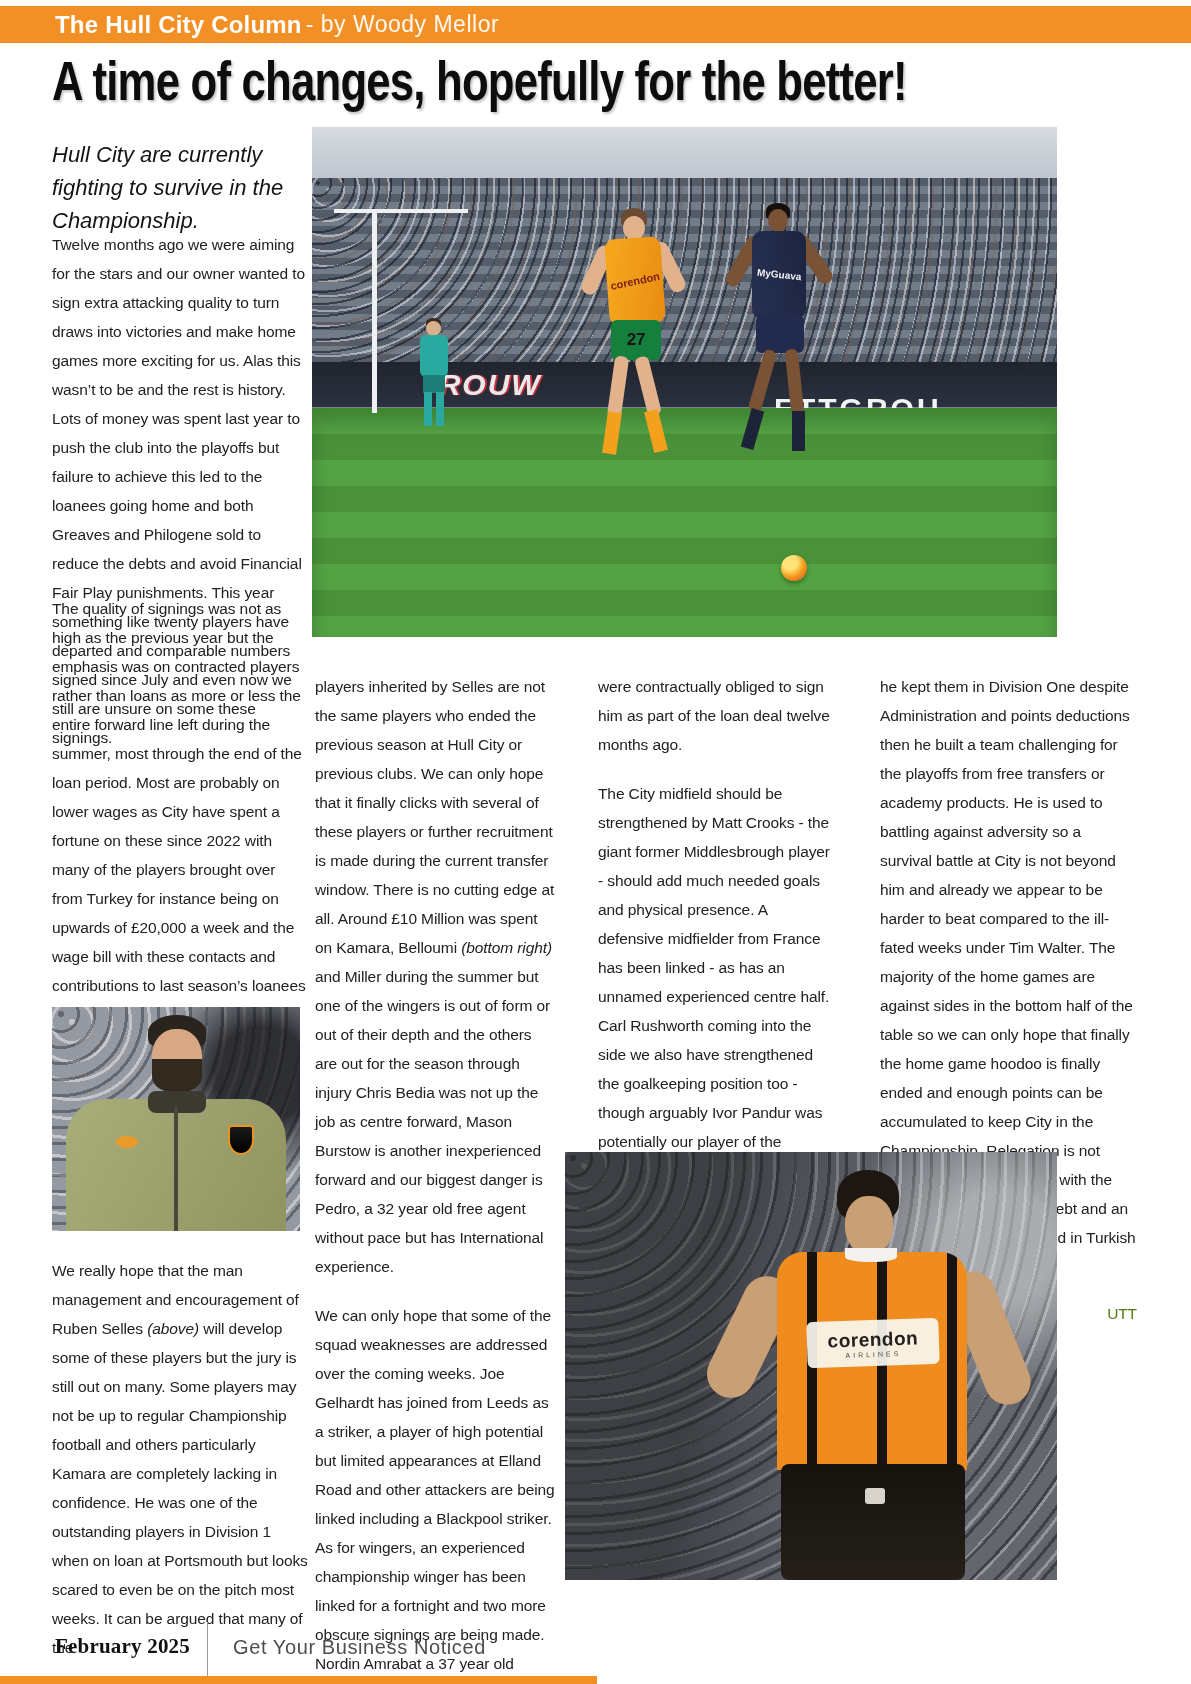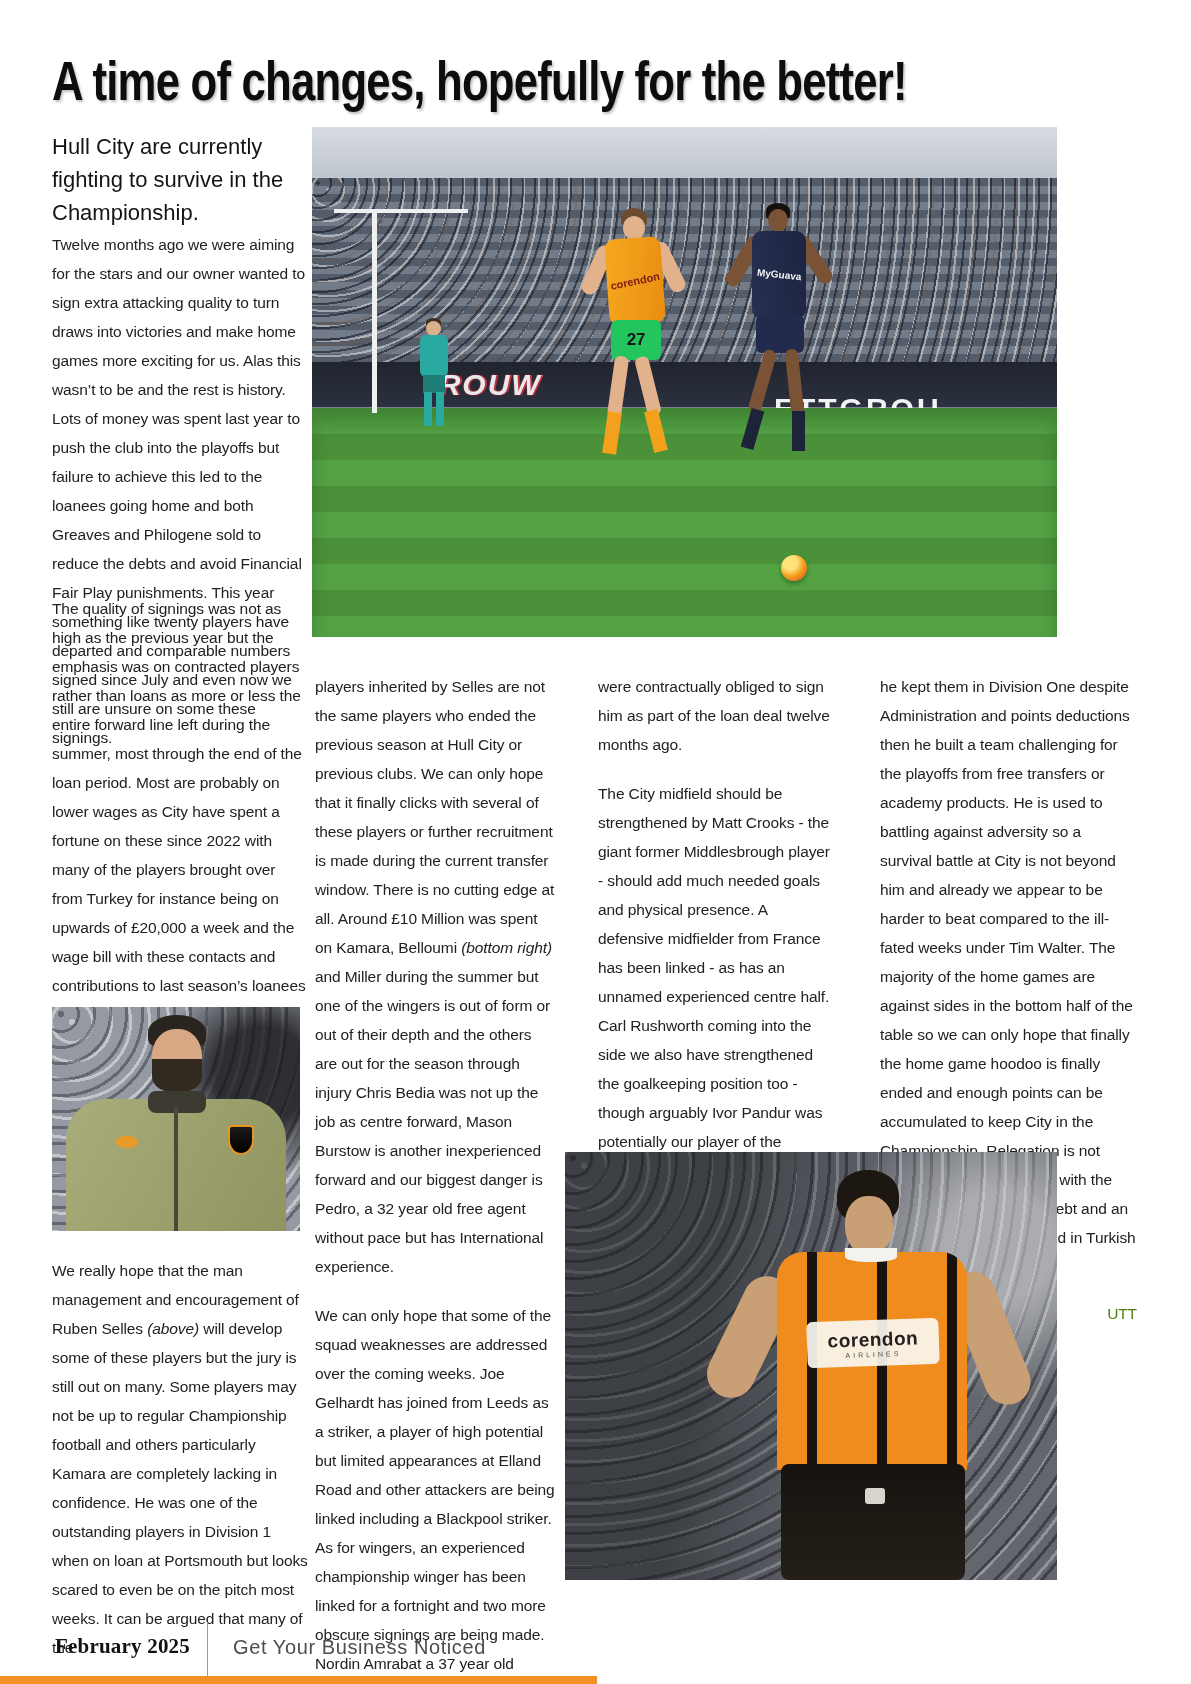--- a/index.html
+++ b/index.html
@@ -15,22 +15,22 @@
   .topbar-title { font-size:24px; font-weight:bold; letter-spacing:.2px; }
   .topbar-byline { font-size:23px; font-weight:normal; opacity:.95; margin-left:4px; letter-spacing:.5px; }
   .headline {
     position:absolute; left:52px; top:48px; white-space:nowrap;
     font-size:56px; font-weight:bold; color:#0d0d0d; letter-spacing:-1px;
     transform:scaleX(.78); transform-origin:left top;
     text-shadow:2px 2px 3px rgba(0,0,0,.25);
   }
   
   .standfirst {
-    position:absolute; left:52px; top:130px; width:256px;
-    font-size:22px; line-height:33px; color:#141414;
+    position:absolute; left:52px; top:138px; width:256px;
+    font-style:italic; font-size:22px; line-height:33px; color:#141414;
   }
   .bodytext { font-size:15.5px; line-height:29px; letter-spacing:-.1px; color:#232020; }
   .leftp1 { position:absolute; left:52px; top:230px; width:258px; }
   .leftp2 { position:absolute; left:52px; top:594px; width:258px; }
   .leftp3 { position:absolute; left:52px; top:1256px; width:258px; }
   .inline-italic { font-style:italic; }
   
   .photo { position:absolute; overflow:hidden; background:#7c8693; }
   .main-photo { left:312px; top:127px; width:745px; height:510px; }
   .mp-sky { position:absolute; left:0; top:0; width:100%; height:14%;
@@ -66,21 +66,21 @@
   .gk-leg1 { left:8px; top:71px; width:8px; height:34px; background:#2aa9a0; }
   .gk-leg2 { left:20px; top:71px; width:8px; height:34px; background:#2aa9a0; }
   
   .hull-hair { position:absolute; left:26px; top:-6px; width:26px; height:18px; border-radius:50% 50% 20% 20%; background:#6b4b32; }
   .hull-head { left:28px; top:2px; width:22px; height:24px; background:#e2b28c; }
   .hull-torso { left:12px; top:24px; width:56px; height:86px; border-radius:10px; background:linear-gradient(100deg,#f7a81f,#e88d12); transform:rotate(-4deg);
     display:flex; align-items:center; justify-content:center; }
   .hull-sponsor { font-size:11px; font-weight:bold; color:#7a1d12; transform:rotate(-8deg); }
   .hull-arm1 { left:-6px; top:30px; width:16px; height:52px; border-radius:8px; background:#e2b28c; transform:rotate(24deg); }
   .hull-arm2 { left:66px; top:26px; width:16px; height:54px; border-radius:8px; background:#e2b28c; transform:rotate(-26deg); }
-  .hull-shorts { left:16px; top:106px; width:50px; height:40px; border-radius:6px; background:#22c55e;
+  .hull-shorts { left:16px; top:106px; width:50px; height:40px; border-radius:6px; background:#15803d;
     display:flex; align-items:center; justify-content:center; }
   .hull-number { font-size:17px; font-weight:bold; color:#161616; }
   .hull-leg1 { left:16px; top:142px; width:14px; height:62px; border-radius:6px; background:#e2b28c; transform:rotate(8deg); }
   .hull-leg2 { left:46px; top:142px; width:14px; height:60px; border-radius:6px; background:#e2b28c; transform:rotate(-14deg); }
   .hull-sock1 { left:10px; top:198px; width:14px; height:42px; background:#f3a11c; transform:rotate(8deg); }
   .hull-sock2 { left:54px; top:196px; width:14px; height:42px; background:#f3a11c; transform:rotate(-14deg); }
   
   .mw-hair { position:absolute; left:22px; top:-6px; width:24px; height:16px; border-radius:50% 50% 20% 20%; background:#15100c; }
   .mw-head { left:24px; top:0; width:20px; height:23px; background:#7a5236; }
   .mw-torso { left:8px; top:22px; width:54px; height:88px; border-radius:10px; background:linear-gradient(80deg,#273052,#1c2440);
@@ -155,20 +155,26 @@
   .footer-date { position:absolute; left:55px; top:1634px; font-size:21px; font-weight:bold; color:#111; letter-spacing:.2px;font-family:Liberation Serif, serif; }
   .footer-divider { position:absolute; left:207px; top:1622px; width:1px; height:56px; background:#9a9a9a; }
   .footer-tagline { position:absolute; left:233px; top:1636px; font-size:20px; color:#4d4d4d; letter-spacing:.6px; }
   .bottom-strip { position:absolute; left:0; top:1676px; width:597px; height:8px; background:#f28f25; }
 </style>
 </head>
 <body>
 
 <div class="page">
 
+  <div class="topbar">
+    <div class="topbar-inner">
+      <span class="topbar-title">The Hull City Column</span>
+      <span class="topbar-byline">- by Woody Mellor</span>
+    </div>
+  </div>
 
   <div class="headline">A time of changes, hopefully for the better!</div>
 
   <div class="standfirst">Hull City are currently fighting to survive in the Championship.</div>
   <div class="bodytext leftp1">Twelve months ago we were aiming for the stars and our owner wanted to sign extra attacking quality to turn draws into victories and make home games more exciting for us.  Alas this wasn’t to be and the rest is history. Lots of money was spent last year to push the club into the playoffs but failure to achieve this led to the loanees going home and both Greaves and Philogene sold to reduce the debts and avoid Financial Fair Play punishments.  This year something like twenty players have departed and comparable numbers signed since July and even now we still are unsure on some these signings.</div>
   <div class="bodytext leftp2">The quality of signings was not as high as the previous year but the emphasis was on contracted players rather than loans as more or less the entire forward line left during the summer, most through the end of the loan period.  Most are probably on lower wages as City have spent a fortune on these since 2022 with many of the players brought over from Turkey for instance being on upwards of £20,000 a week and the wage bill with these contacts and contributions to last season’s loanees being un manageable for a Championship club.  The question is whether these signings have the quality or were they just demoralised by three months of Walterball.</div>
 
   <div class="photo selles-photo">
     <div class="sp-crowd"></div>
     <div class="sp-hair"></div>

